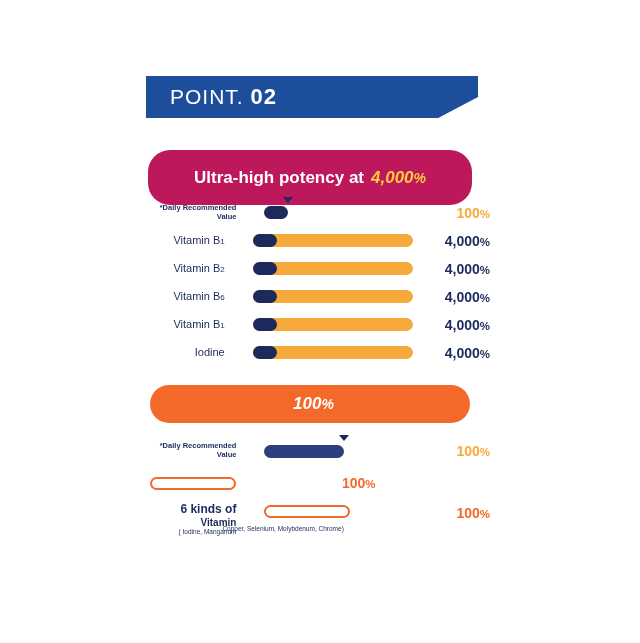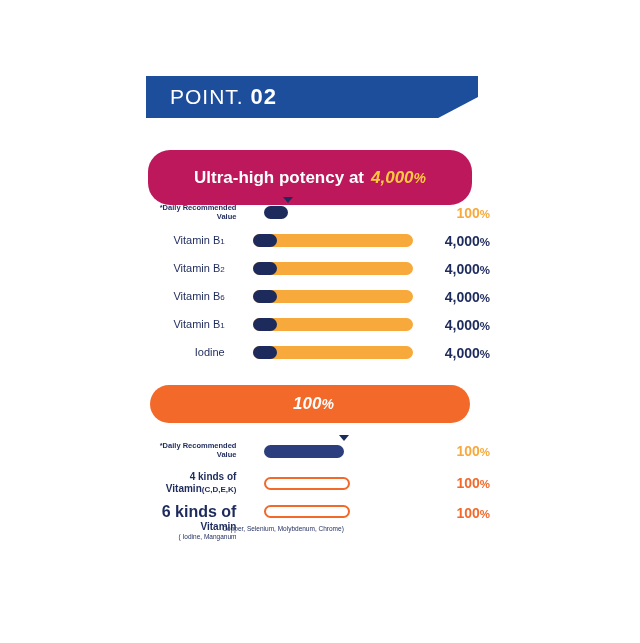--- a/index.html
+++ b/index.html
@@ -299,35 +299,31 @@
       <div class="marker" style="left:75px; top:-10px;"></div>
       <div class="bar navy-full" style="width:80px;"></div>
     </div>
     <div class="val orange">
       <span>100</span><span class="pct">%</span>
     </div>
   </div>
 
 
   <div class="row" style="height:30px;">
-    <div class="lbl small">
-      <span style="font-size:10px;">4 kinds of</span><br>
-      <span style="font-size:10px;">Vitamin</span><span class="sup">(C,D,E,K)</span>
-    </div>
     <div class="track">
       <div class="bar hollow" style="width:86px;"></div>
     </div>
     <div class="val red">
       <span>100</span><span class="pct">%</span>
     </div>
   </div>
 
   <div class="row" style="height:36px; align-items:flex-start;">
     <div class="lbl small" style="padding-top:2px;">
-      <span style="font-size:16px;">6 kinds of</span><br>
+      <span style="font-size:12px;">6 kinds of</span><br>
       <span style="font-size:10px;">Vitamin</span>
       <span class="tiny">( Iodine, Manganum</span>
     </div>
     <div class="track" style="margin-top:4px;">
       <div class="bar hollow" style="width:86px;"></div>
       <div class="tiny-note" style="position:absolute; left:-42px; top:20px; font-size:6.5px; color:#1d2a5c; white-space:nowrap;">Copper, Selenium, Molybdenum, Chrome)</div>
     </div>
     <div class="val red" style="margin-top:4px;">
       <span>100</span><span class="pct">%</span>
     </div>

